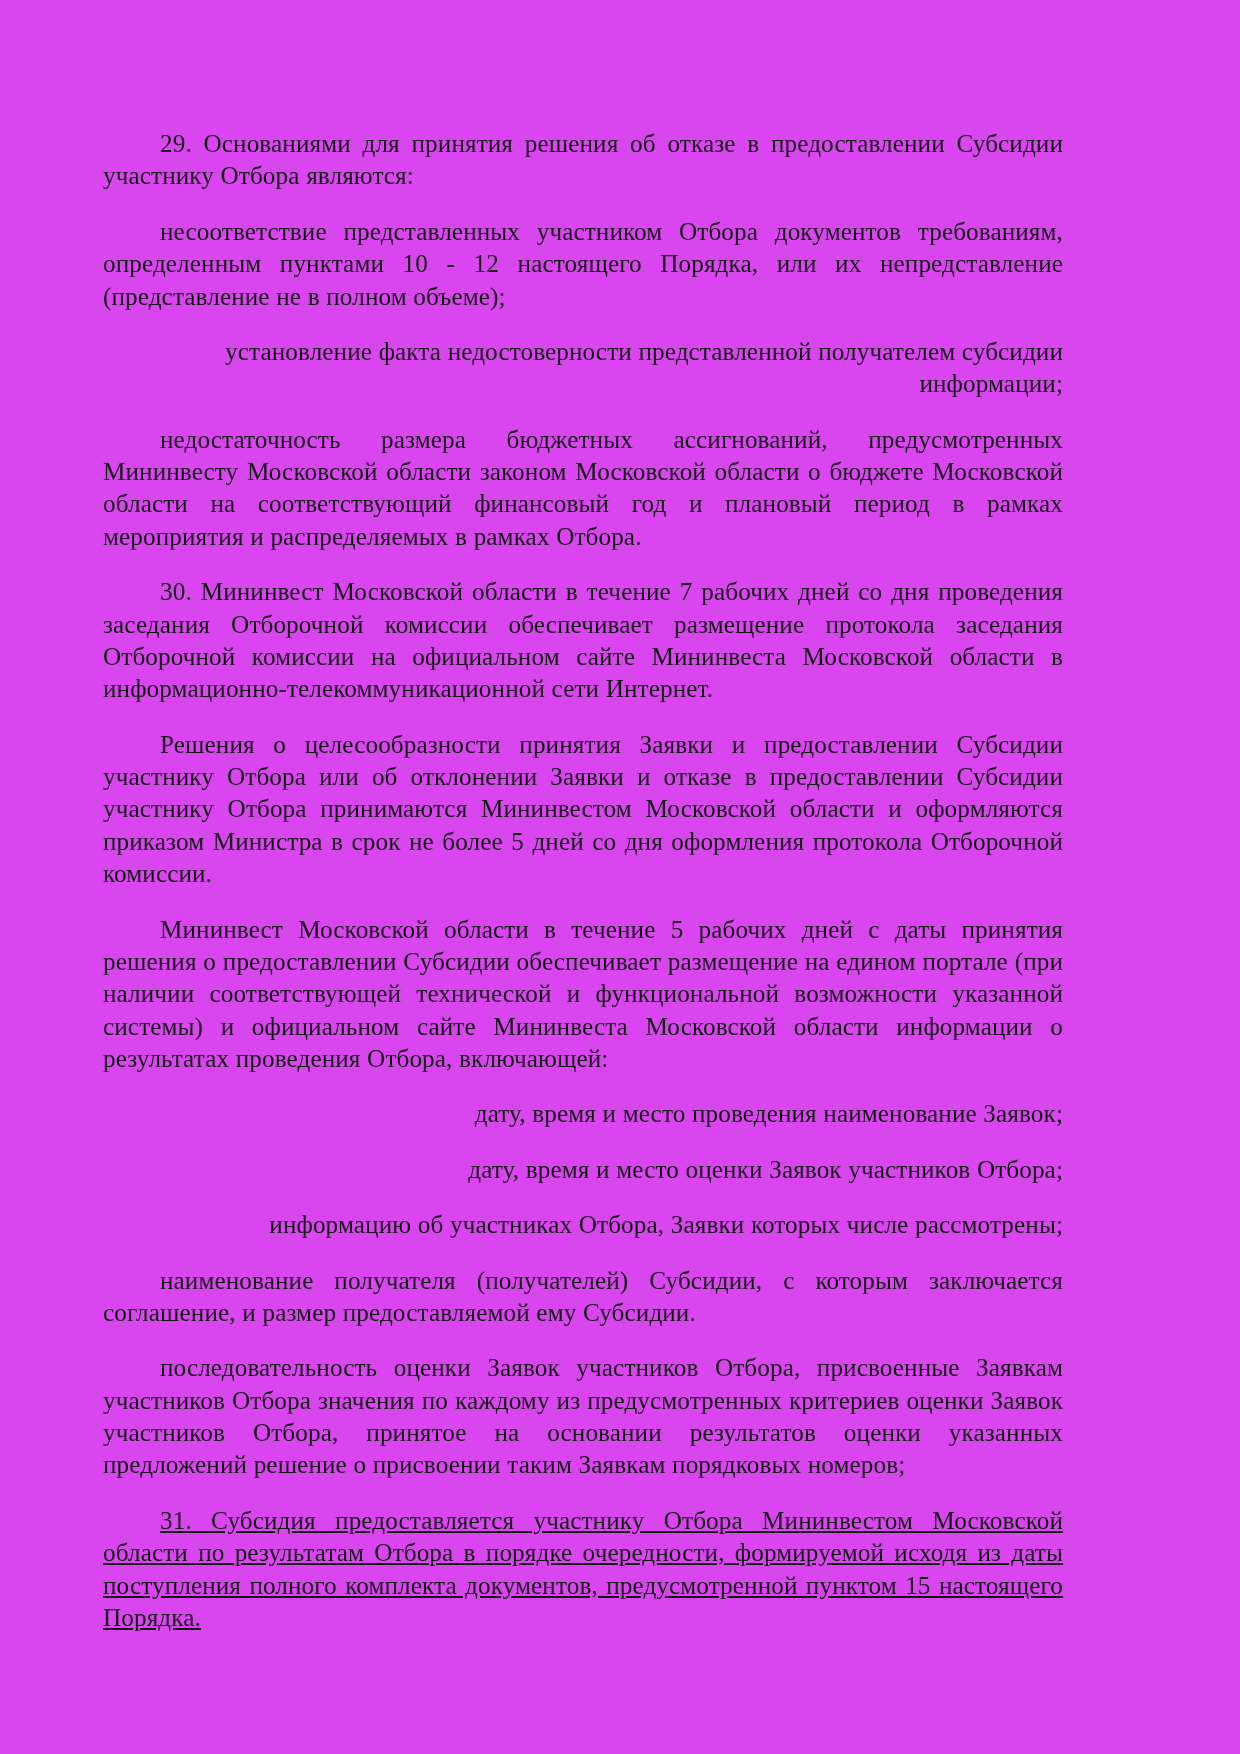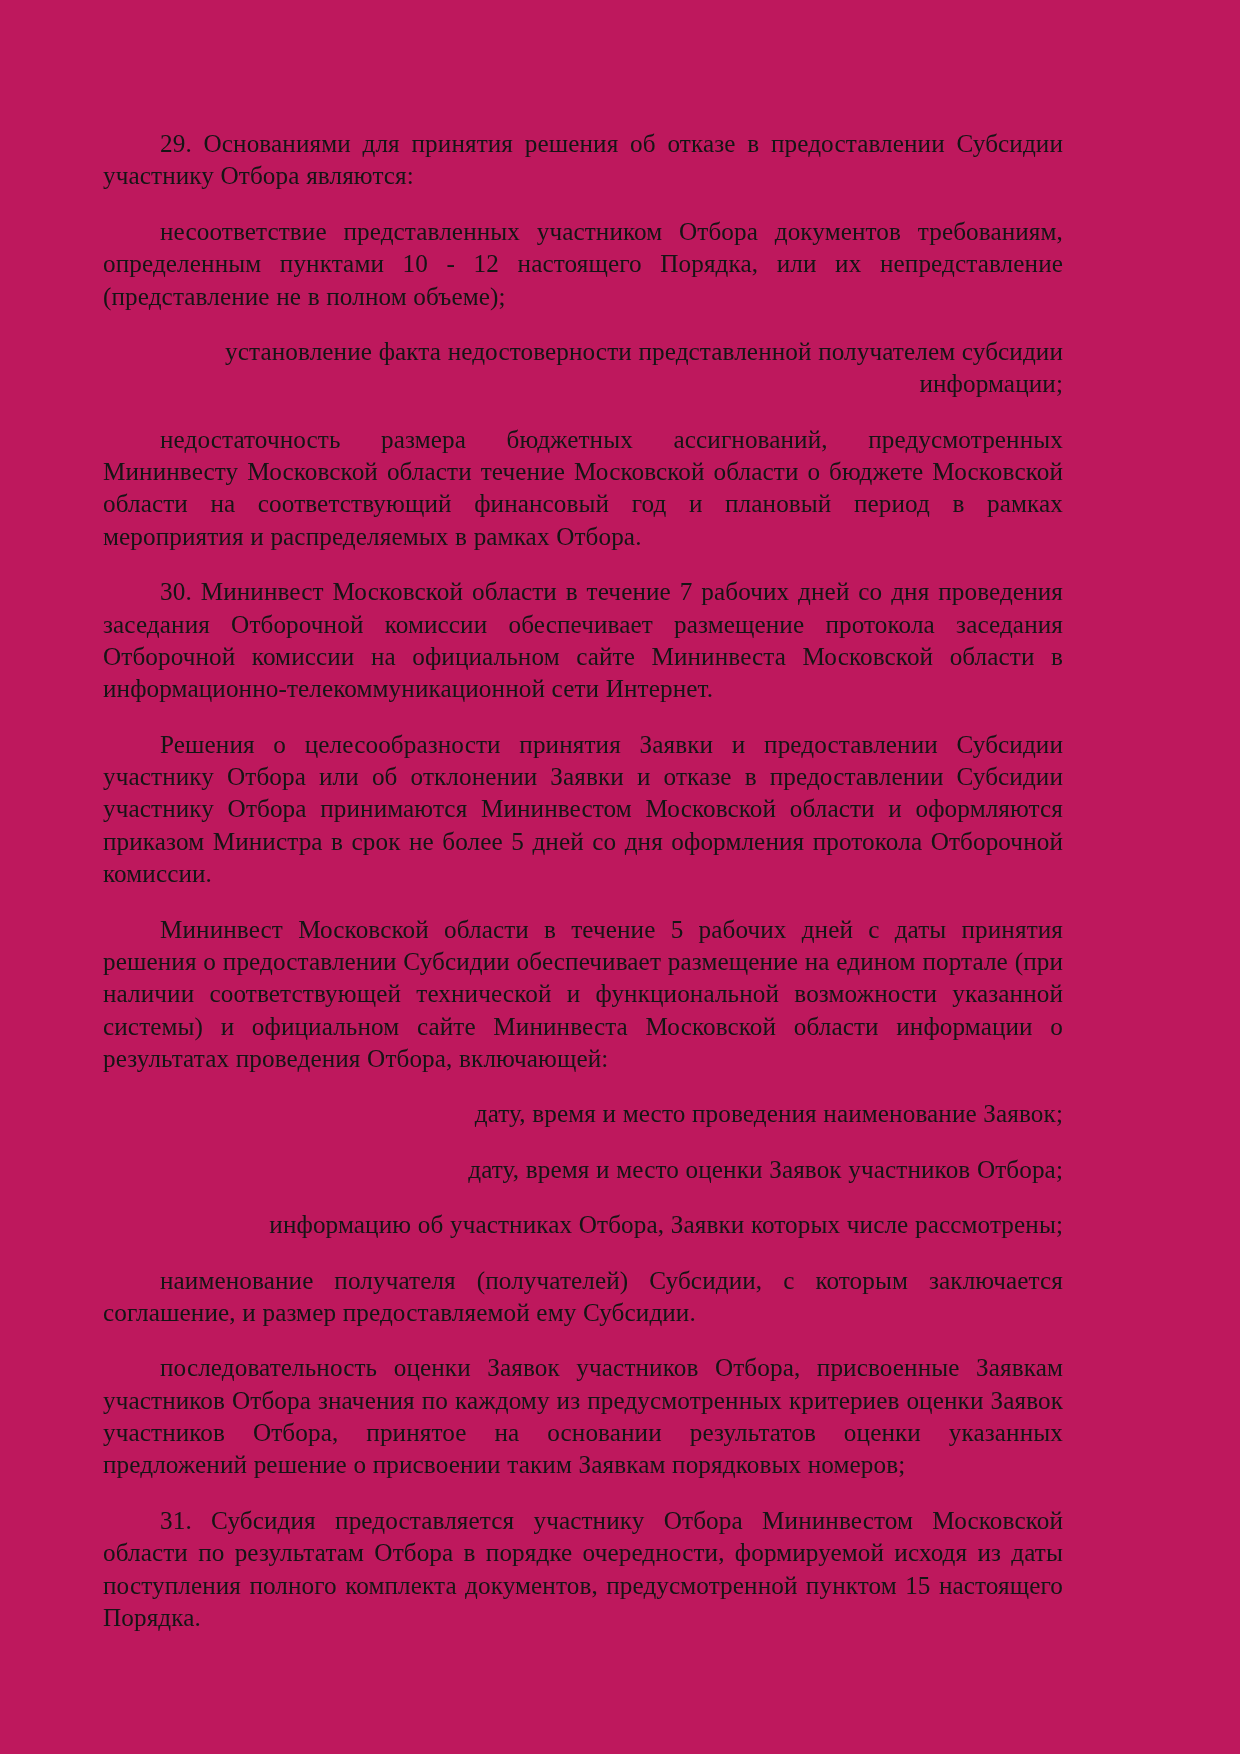--- a/index.html
+++ b/index.html
@@ -10,21 +10,21 @@
   }
   body {
     font-family: "Liberation Serif", "DejaVu Serif", serif;
     color: #151515;
   }
   .page {
     position: relative;
     width: 1240px;
     height: 1754px;
     margin: 0 auto;
-    background: #be185d;
+    background: #d946ef;
     box-sizing: border-box;
     overflow: hidden;
   }
   .content {
     position: absolute;
     left: 103px;
     top: 128px;
     width: 960px;
   }
   p.para {
@@ -33,39 +33,40 @@
     line-height: 1.285;
     text-align: justify;
     text-indent: 57px;
     hyphens: none;
     -webkit-hyphens: none;
     letter-spacing: 0.1px;
     word-spacing: 0.2px;
   }
   p.para:last-child {
     margin-bottom: 0;
+    text-decoration: underline;
   }
   
   p.para.single {
     text-align: right;
   }
 </style>
 </head>
 <body>
 
 <div class="page">
   <div class="content">
 
     <p class="para">29. Основаниями для принятия решения об отказе в предоставлении Субсидии участнику Отбора являются:</p>
 
     <p class="para">несоответствие представленных участником Отбора документов требованиям, определенным пунктами 10 - 12 настоящего Порядка, или их непредставление (представление не в полном объеме);</p>
 
     <p class="para single">установление факта недостоверности представленной получателем субсидии информации;</p>
 
-    <p class="para">недостаточность размера бюджетных ассигнований, предусмотренных Мининвесту Московской области течение Московской области о бюджете Московской области на соответствующий финансовый год и плановый период в рамках мероприятия и распределяемых в рамках Отбора.</p>
+    <p class="para">недостаточность размера бюджетных ассигнований, предусмотренных Мининвесту Московской области законом Московской области о бюджете Московской области на соответствующий финансовый год и плановый период в рамках мероприятия и распределяемых в рамках Отбора.</p>
 
     <p class="para">30. Мининвест Московской области в течение 7 рабочих дней со дня проведения заседания Отборочной комиссии обеспечивает размещение протокола заседания Отборочной комиссии на официальном сайте Мининвеста Московской области в информационно-телекоммуникационной сети Интернет.</p>
 
     <p class="para">Решения о целесообразности принятия Заявки и предоставлении Субсидии участнику Отбора или об отклонении Заявки и отказе в предоставлении Субсидии участнику Отбора принимаются Мининвестом Московской области и оформляются приказом Министра в срок не более 5 дней со дня оформления протокола Отборочной комиссии.</p>
 
     <p class="para">Мининвест Московской области в течение 5 рабочих дней с даты принятия решения о предоставлении Субсидии обеспечивает размещение на едином портале (при наличии соответствующей технической и функциональной возможности указанной системы) и официальном сайте Мининвеста Московской области информации о результатах проведения Отбора, включающей:</p>
 
     <p class="para single">дату, время и место проведения наименование Заявок;</p>
 
     <p class="para single">дату, время и место оценки Заявок участников Отбора;</p>

